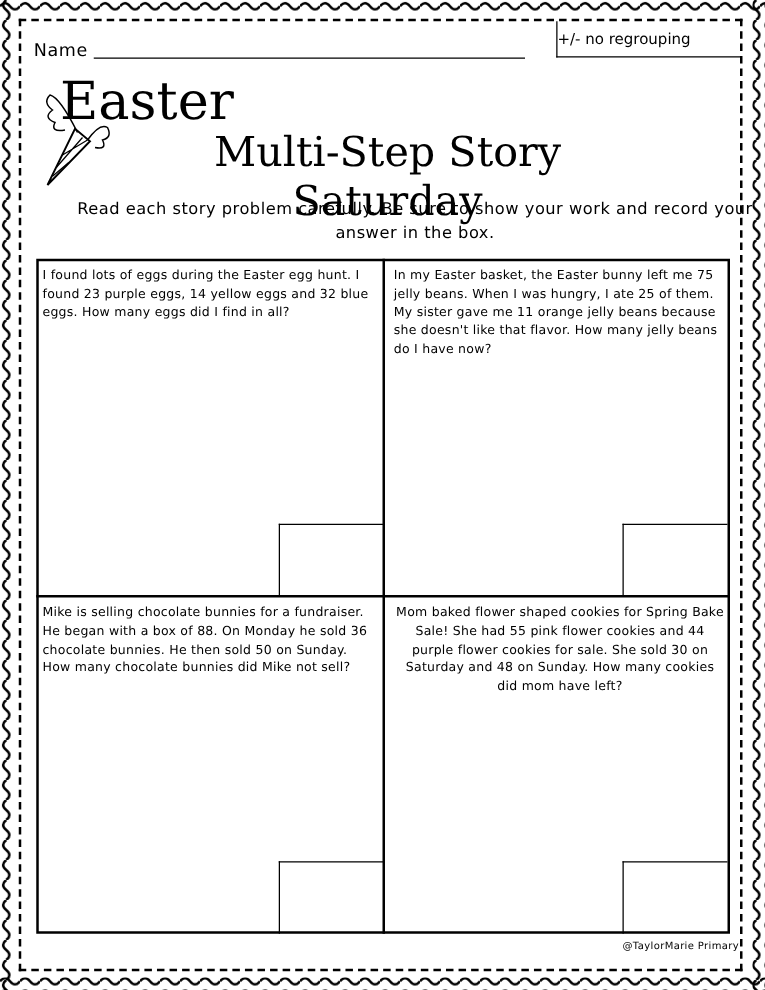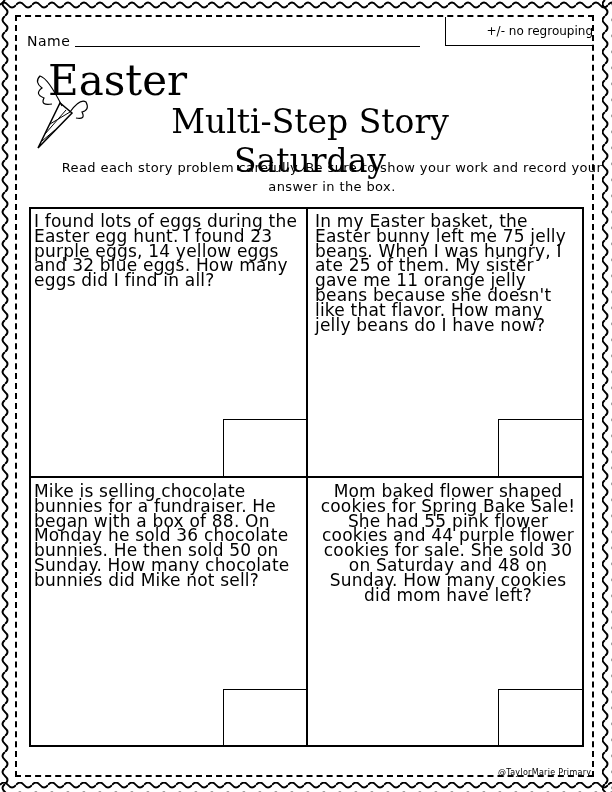--- a/index.html
+++ b/index.html
@@ -1,31 +1,31 @@
 <!DOCTYPE html>
 <html><head>
 <meta charset="utf-8">
 <style>
   html,body{margin:0;padding:0;background:#fff;}
   body{width:612px;height:792px;position:relative;overflow:hidden;font-family:"DejaVu Sans",sans-serif;color:#000;}
   .wavy{position:absolute;left:0;top:0;width:612px;height:792px;}
   .inner-border{position:absolute;left:15px;top:15px;width:579px;height:762px;border:2px dashed #000;box-sizing:border-box;}
   .name-row{position:absolute;left:27px;top:33px;font-size:14px;letter-spacing:0.5px;}
   .name-line{position:absolute;left:75px;top:46px;width:345px;border-bottom:1px solid #000;}
-  .tag-box{position:absolute;left:445px;top:17px;width:147px;height:28px;border-left:1px solid #000;border-bottom:1px solid #000;font-size:12px;text-align:right;line-height:28px;}
+  .tag-box{position:absolute;left:445px;top:17px;width:147px;height:28px;border-left:1px solid #000;border-bottom:1px solid #000;font-size:12px;text-align:left;line-height:28px;}
   .title1{position:absolute;left:0;width:612px;top:56px;text-align:left;font-family:"DejaVu Serif",serif;font-size:42px;margin-left:48px;}
   .title2{position:absolute;left:90px;width:440px;top:102px;text-align:center;font-family:"DejaVu Serif",serif;font-size:33px;}
   .carrot{position:absolute;left:30px;top:68px;}
   .instr{position:absolute;left:30px;width:552px;top:158px;text-align:center;font-size:13px;line-height:19px;letter-spacing:0.4px;margin-left:26px;}
   .grid{position:absolute;left:29px;top:207px;width:555px;height:540px;border:2px solid #000;box-sizing:border-box;}
   .vline{position:absolute;left:306px;top:207px;width:2px;height:540px;background:#000;}
   .hline{position:absolute;left:29px;top:476px;width:555px;height:2px;background:#000;}
-  .problem{position:absolute;font-size:17px;line-height:14.8px;letter-spacing:0.2px;}
+  .problem{position:absolute;font-size:10px;line-height:14.8px;letter-spacing:0.2px;}
   .answer-box{position:absolute;border-left:1px solid #000;border-top:1px solid #000;width:83px;height:57px;}
-  .copyright{position:absolute;left:498px;top:768px;font-size:8px;letter-spacing:0.3px;}
+  .copyright{position:absolute;left:498px;top:752px;font-size:8px;letter-spacing:0.3px;}
 </style>
 </head>
 <body>
 
 <svg class="wavy" viewBox="0 0 612 792">
   <defs>
     <pattern id="wh" width="16" height="10" patternUnits="userSpaceOnUse">
       <path d="M0 5 Q4 0 8 5 T16 5" fill="none" stroke="#000" stroke-width="2"></path>
     </pattern>
     <pattern id="wv" width="10" height="16" patternUnits="userSpaceOnUse">

